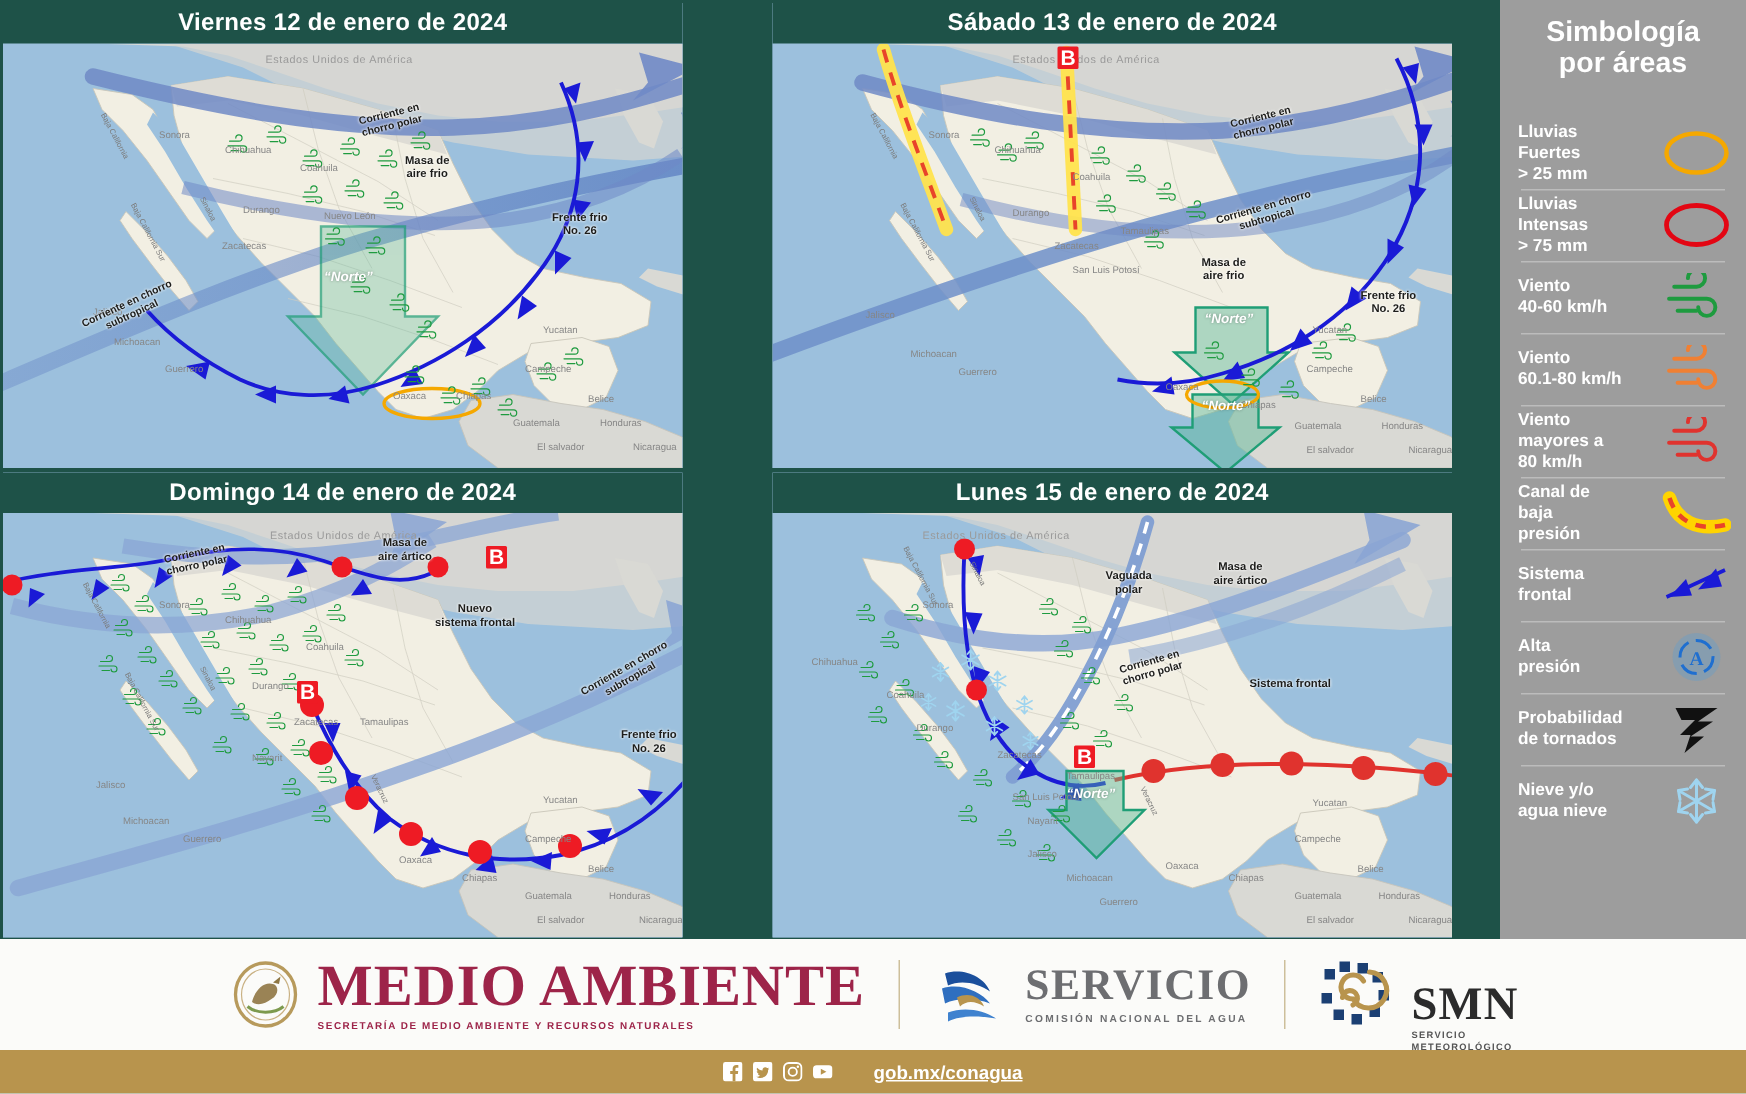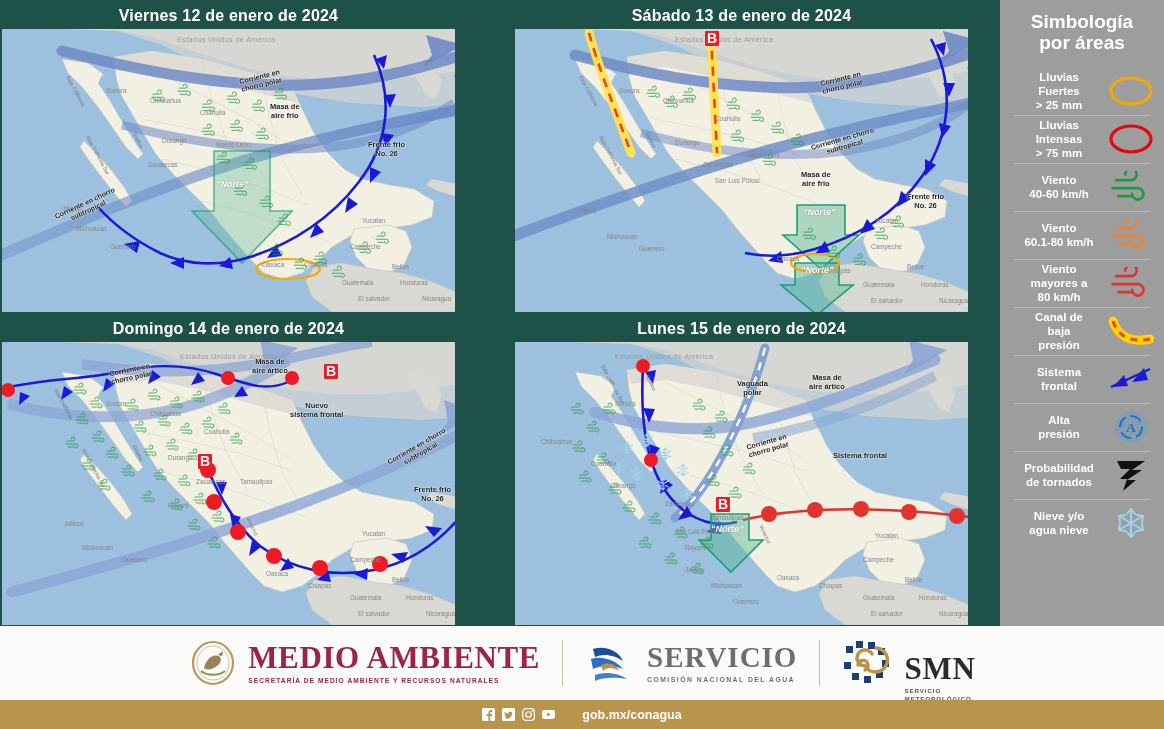--- a/index.html
+++ b/index.html
@@ -79,21 +79,21 @@
   .legend {
     position: absolute; right: 0; top: 0;
     width: 164px; height: 626px;
     background: #9d9d9d;
   }
   .legend-title {
     color: #ffffff; font-size: 19px; font-weight: bold;
     text-align: center; line-height: 1.08;
     padding: 12px 6px 0 6px; white-space: pre-line;
   }
-  .legend-list { margin-top: 14px; text-align: center; }
+  .legend-list { margin-top: 25px; }
   .legend-row {
     position: relative; display: flex; align-items: center;
     min-height: 47px; padding: 3px 8px 3px 12px;
   }
   .legend-row + .legend-row::before {
     content: ""; position: absolute; left: 14px; right: 14px; top: 0;
     height: 1px; background: rgba(255,255,255,.32);
   }
   .legend-label {
     color: #ffffff; font-size: 11.5px; font-weight: bold;
@@ -109,21 +109,21 @@
     position: absolute; left: 0; top: 626px;
     width: 1164px; height: 74px;
     background: #fbfbf9;
     display: flex; align-items: center; justify-content: center;
     gap: 22px;
   }
   .logo-block { display: flex; align-items: center; gap: 10px; }
   .vdiv { width: 1px; height: 46px; background: #cdbf9b; }
   .medio-txt .t1 {
     font-family: "Liberation Serif", serif;
-    font-size: 31px; font-weight: bold; color: #9d2449; letter-spacing: .6px;
+    font-size: 39px; font-weight: bold; color: #9d2449; letter-spacing: .6px;
     line-height: 1;
   }
   .medio-txt .t2 {
     font-size: 6.6px; color: #9d2449; letter-spacing: 1.05px;
     margin-top: 4px; font-weight: bold;
   }
   .conagua-txt .t1 {
     font-family: "Liberation Serif", serif;
     font-size: 29px; font-weight: bold; color: #6d6e71; letter-spacing: 1px;
     line-height: 1;
@@ -142,21 +142,21 @@
     font-size: 6.2px; color: #555; letter-spacing: .9px;
     margin-top: 3px; line-height: 1.35; white-space: pre-line; font-weight: bold;
   }
   .footbar {
     position: absolute; left: 0; top: 700px;
     width: 1164px; height: 29px;
     background: #b8944d;
     display: flex; align-items: center; justify-content: center; gap: 7px;
   }
   .footbar .url {
-    color: #ffffff; font-size: 12.5px; font-weight: bold; margin-left: 20px;
+    color: #ffffff; font-size: 12.5px; font-weight: bold; margin-left: 20px; text-decoration: underline;
   }
   .sicon { width: 13px; height: 13px; display: block; }
 </style>
 </head>
 <body>
 
 <div id="root">
 
   <div class="maps-area">
 

